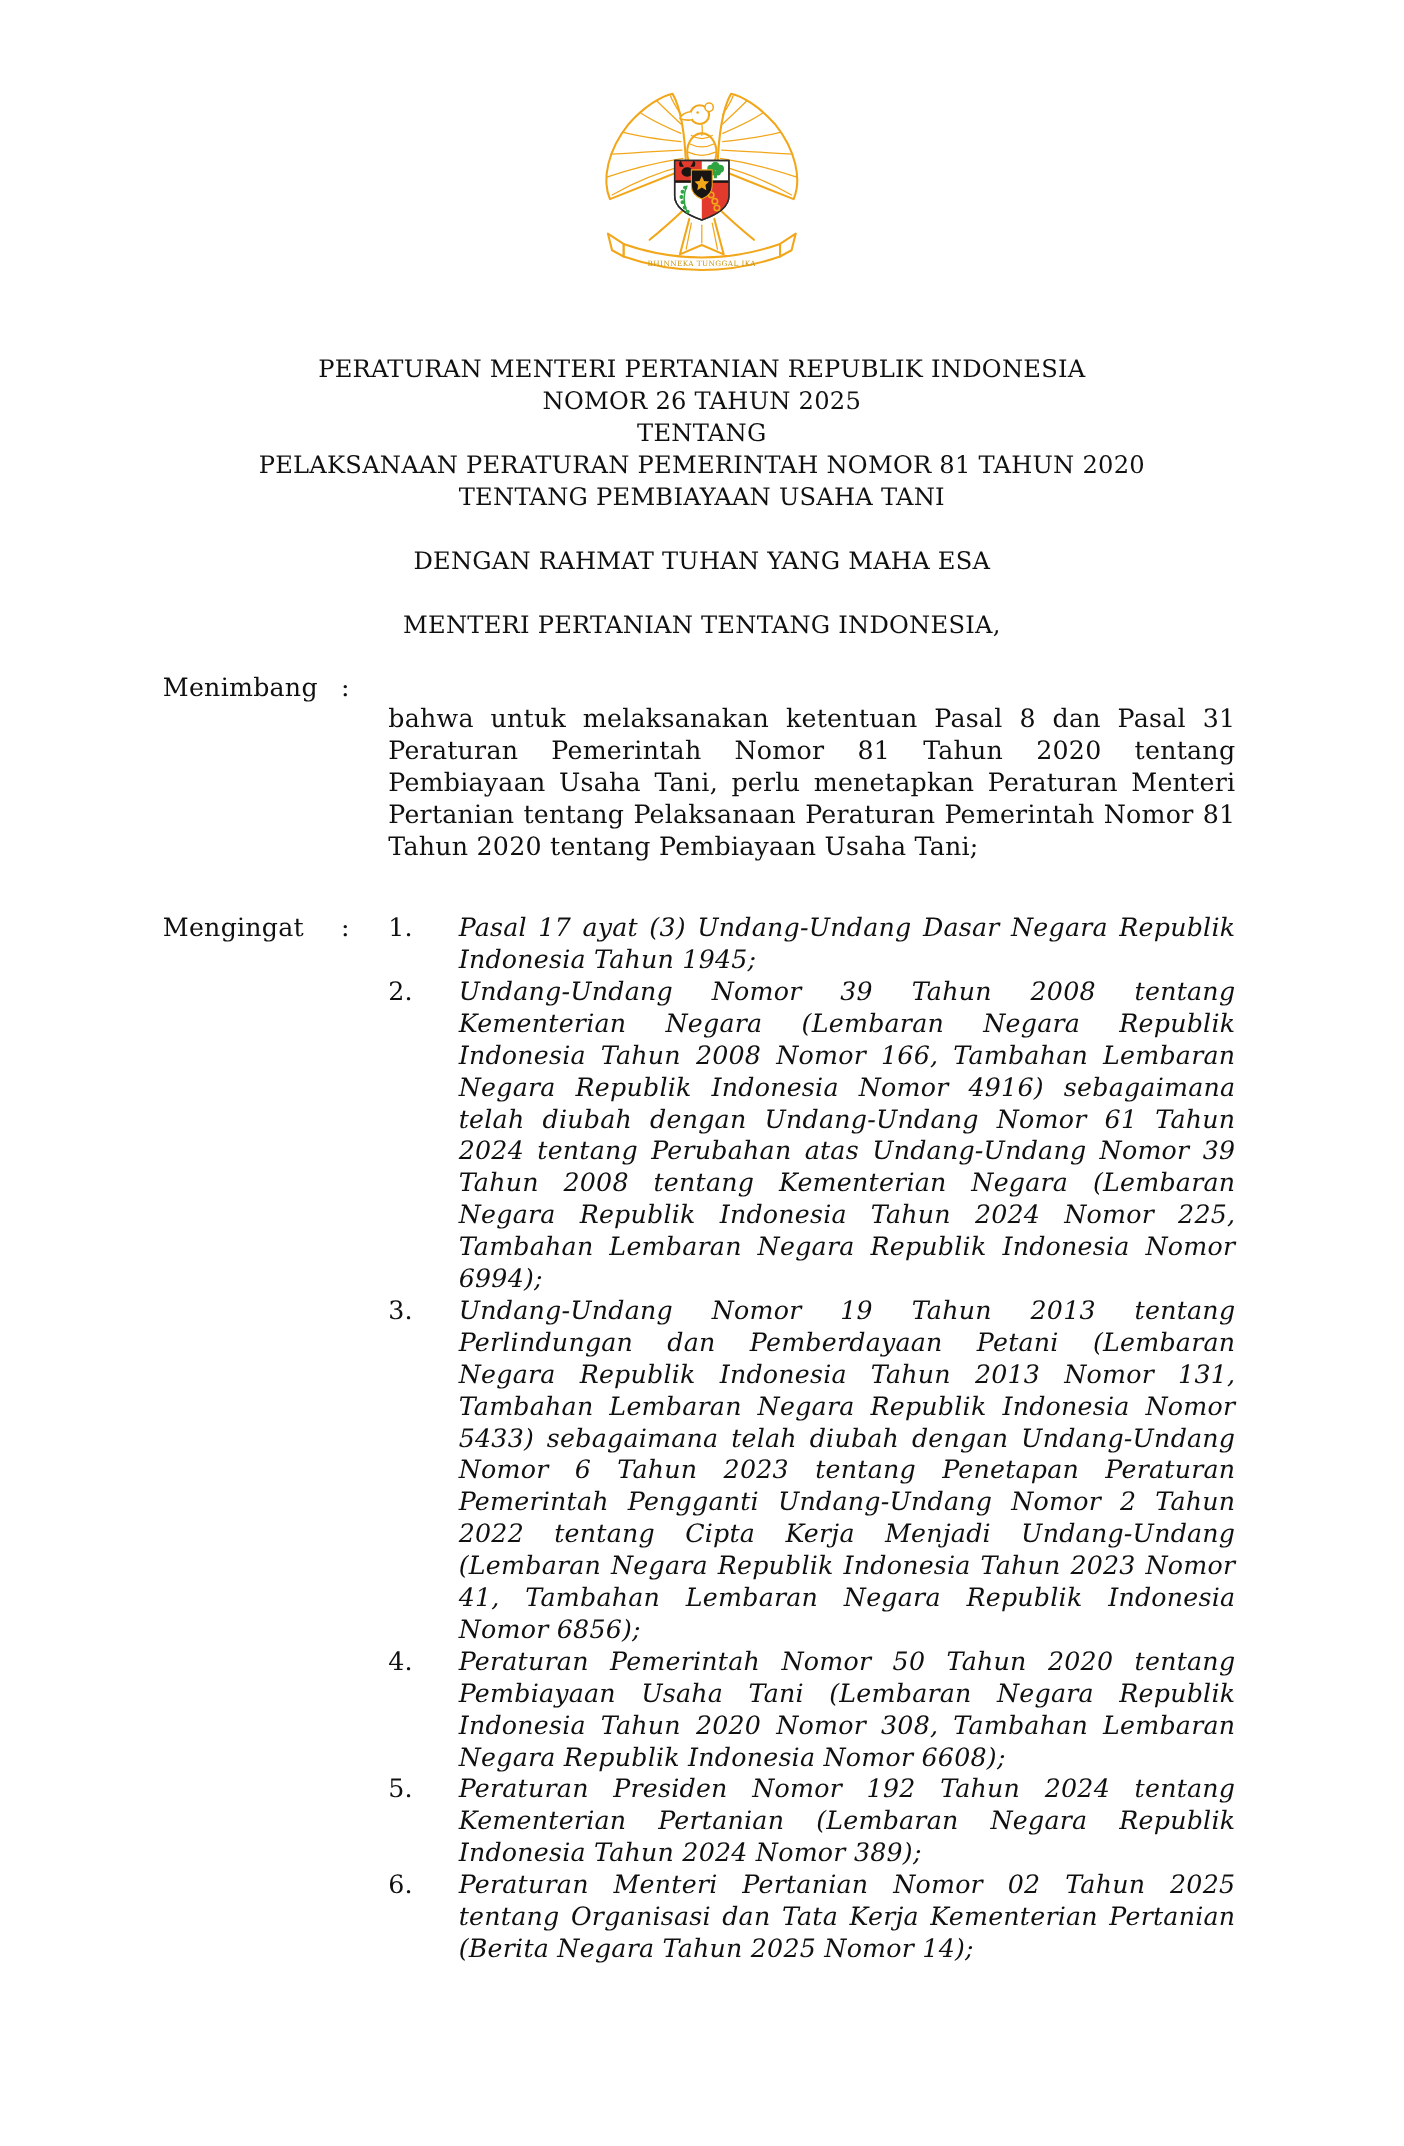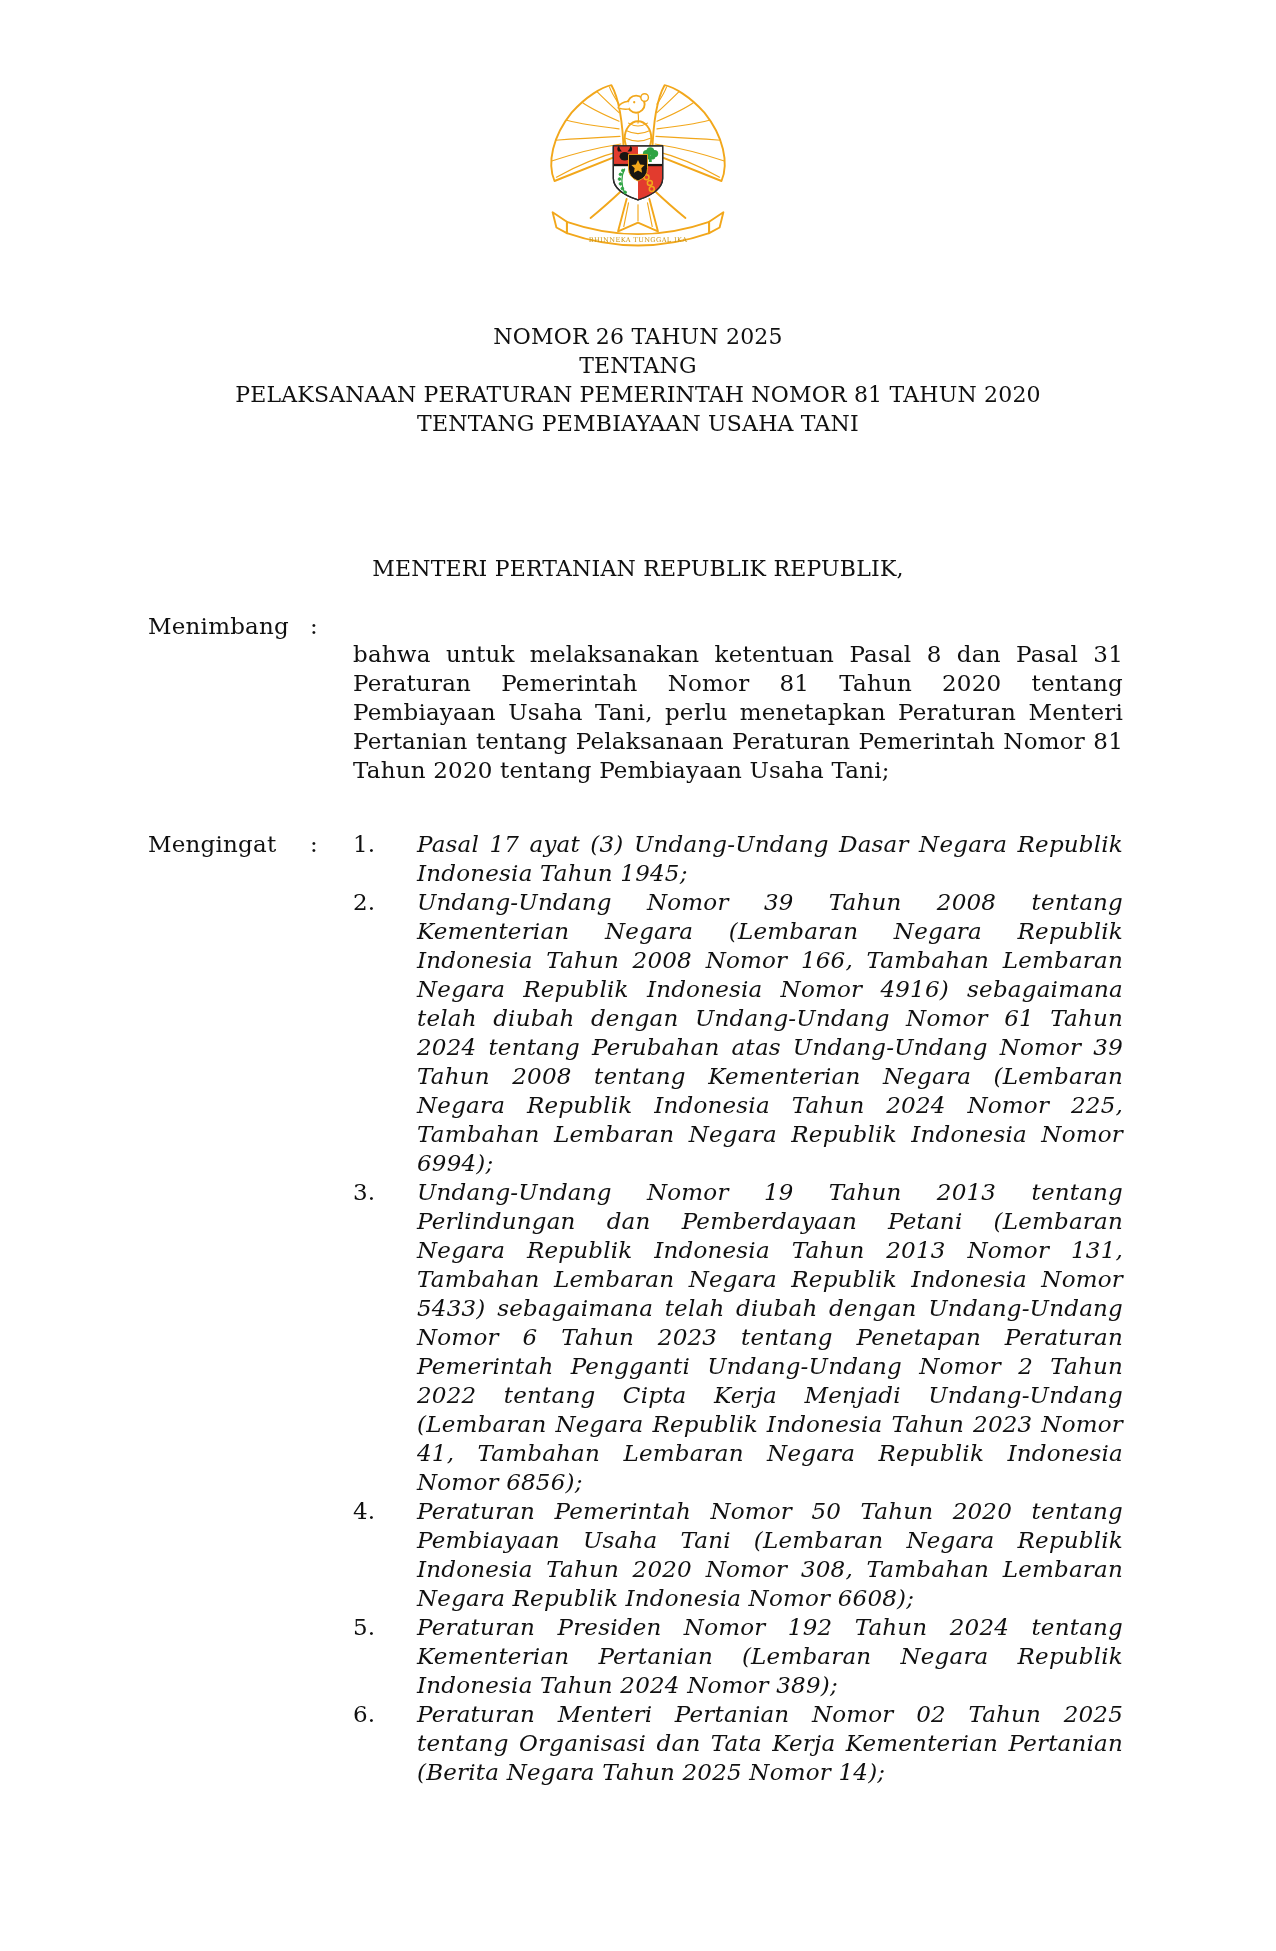--- a/index.html
+++ b/index.html
@@ -130,28 +130,30 @@
       </g>
 
       <path d="M90,89 L110,89 L110,104 Q110,113 100,117 Q90,113 90,104 Z" fill="#181512" stroke="#F2A71B" stroke-width="1"></path>
       <polygon points="100,94.8 102.2,99.6 107,100.2 103.5,103.6 104.3,108.4 100,106 95.7,108.4 96.5,103.6 93,100.2 97.8,99.6" fill="#F2A71B"></polygon>
 
       <text x="100" y="181" text-anchor="middle" font-size="7" letter-spacing="0.4" fill="#C9920F">BHINNEKA TUNGGAL IKA</text>
     </svg>
   </div>
 
   <div class="centered-block doc-title">
+    <div>PERATURAN MENTERI PERTANIAN REPUBLIK INDONESIA</div>
     <div>NOMOR 26 TAHUN 2025</div>
     <div>TENTANG</div>
     <div>PELAKSANAAN PERATURAN PEMERINTAH NOMOR 81 TAHUN 2020</div>
     <div>TENTANG PEMBIAYAAN USAHA TANI</div>
   </div>
 
+  <div class="centered-block invocation">DENGAN RAHMAT TUHAN YANG MAHA ESA</div>
 
-  <div class="centered-block issuer">MENTERI PERTANIAN REPUBLIK REPUBLIK,</div>
+  <div class="centered-block issuer">MENTERI PERTANIAN TENTANG INDONESIA,</div>
 
   <div class="body-block">
 
     <div class="row">
       <div class="row-label">Menimbang</div>
       <div class="row-colon">:</div>
       <div class="para">bahwa untuk melaksanakan ketentuan Pasal 8 dan Pasal 31 Peraturan Pemerintah Nomor 81 Tahun 2020 tentang Pembiayaan Usaha Tani, perlu menetapkan Peraturan Menteri Pertanian tentang Pelaksanaan Peraturan Pemerintah Nomor 81 Tahun 2020 tentang Pembiayaan Usaha Tani;</div>
     </div>
 
     <div class="row">

